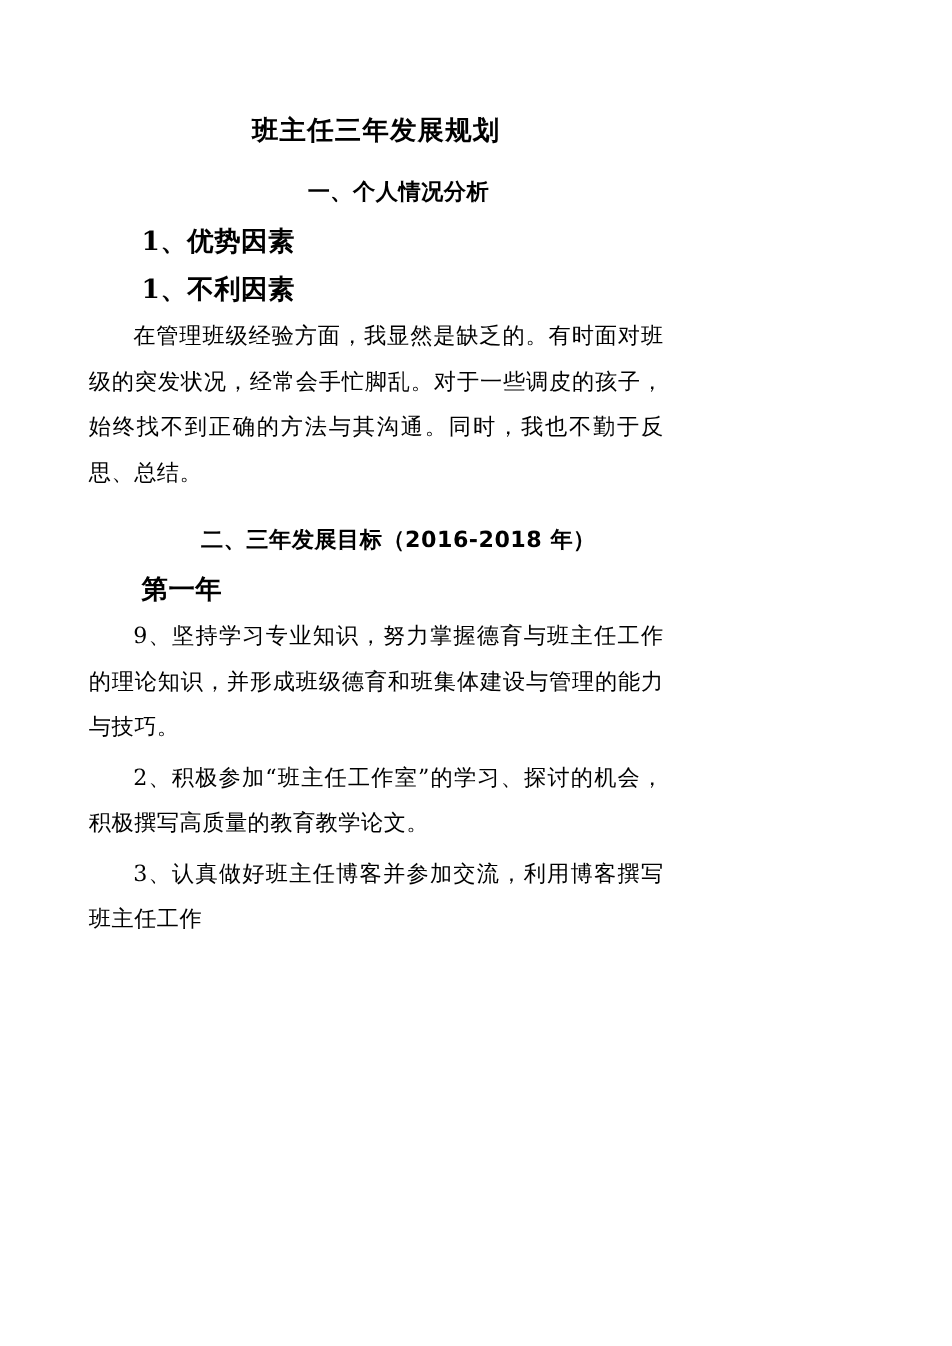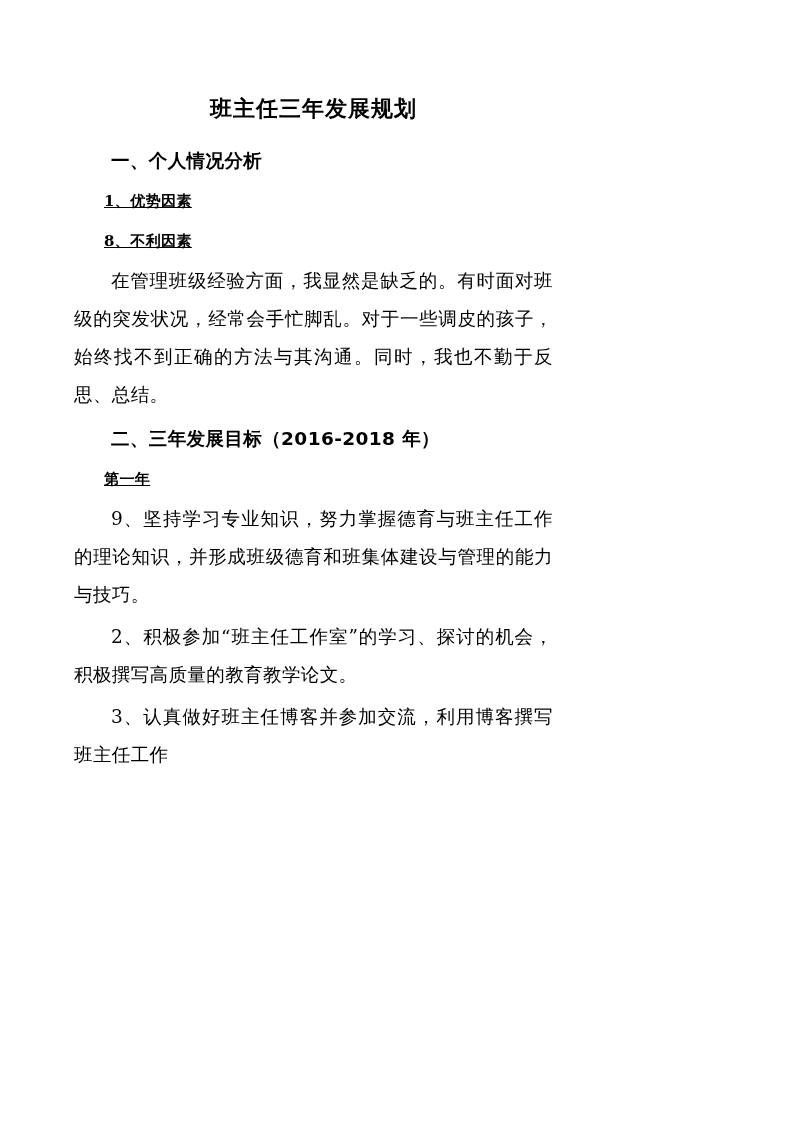--- a/index.html
+++ b/index.html
@@ -36,47 +36,47 @@
     line-height: 38px;
     text-indent: 2em;
     margin: 0 0 4px 0;
     text-align: justify;
     letter-spacing: 0.4px;
   }
   .heading {
     font-size: 18.5px;
     line-height: 38px;
     text-indent: 2em;
-    margin: 6px 0 2px 0;
+    margin: 18px 0 2px 0;
     font-weight: bold;
     font-family: "DejaVu Sans", "Liberation Sans", sans-serif;
     letter-spacing: 0.4px;
+    text-align: center;
   }
   .subheading {
-    font-size: 15px;
+    font-size: 22px;
     line-height: 38px;
     text-indent: 2em;
     margin: 2px 0 2px 0;
     font-weight: bold;
     letter-spacing: 0.4px;
-    text-decoration: underline;
   }
   .body-block {
     margin-top: 2px;
   }
 </style>
 </head>
 <body>
 
 <div class="page">
   <h1 class="doc-title">班主任三年发展规划</h1>
   <div class="body-block">
     <p class="heading">一、个人情况分析</p>
     <p class="subheading">1、优势因素</p>
-    <p class="subheading">8、不利因素</p>
+    <p class="subheading">1、不利因素</p>
     <p class="para">在管理班级经验方面，我显然是缺乏的。有时面对班级的突发状况，经常会手忙脚乱。对于一些调皮的孩子，始终找不到正确的方法与其沟通。同时，我也不勤于反思、总结。</p>
     <p class="heading">二、三年发展目标（2016-2018 年）</p>
     <p class="subheading">第一年</p>
     <p class="para">9、坚持学习专业知识，努力掌握德育与班主任工作的理论知识，并形成班级德育和班集体建设与管理的能力与技巧。</p>
     <p class="para">2、积极参加“班主任工作室”的学习、探讨的机会，积极撰写高质量的教育教学论文。</p>
     <p class="para">3、认真做好班主任博客并参加交流，利用博客撰写班主任工作</p>
   </div>
 </div>
 
 </body></html>

